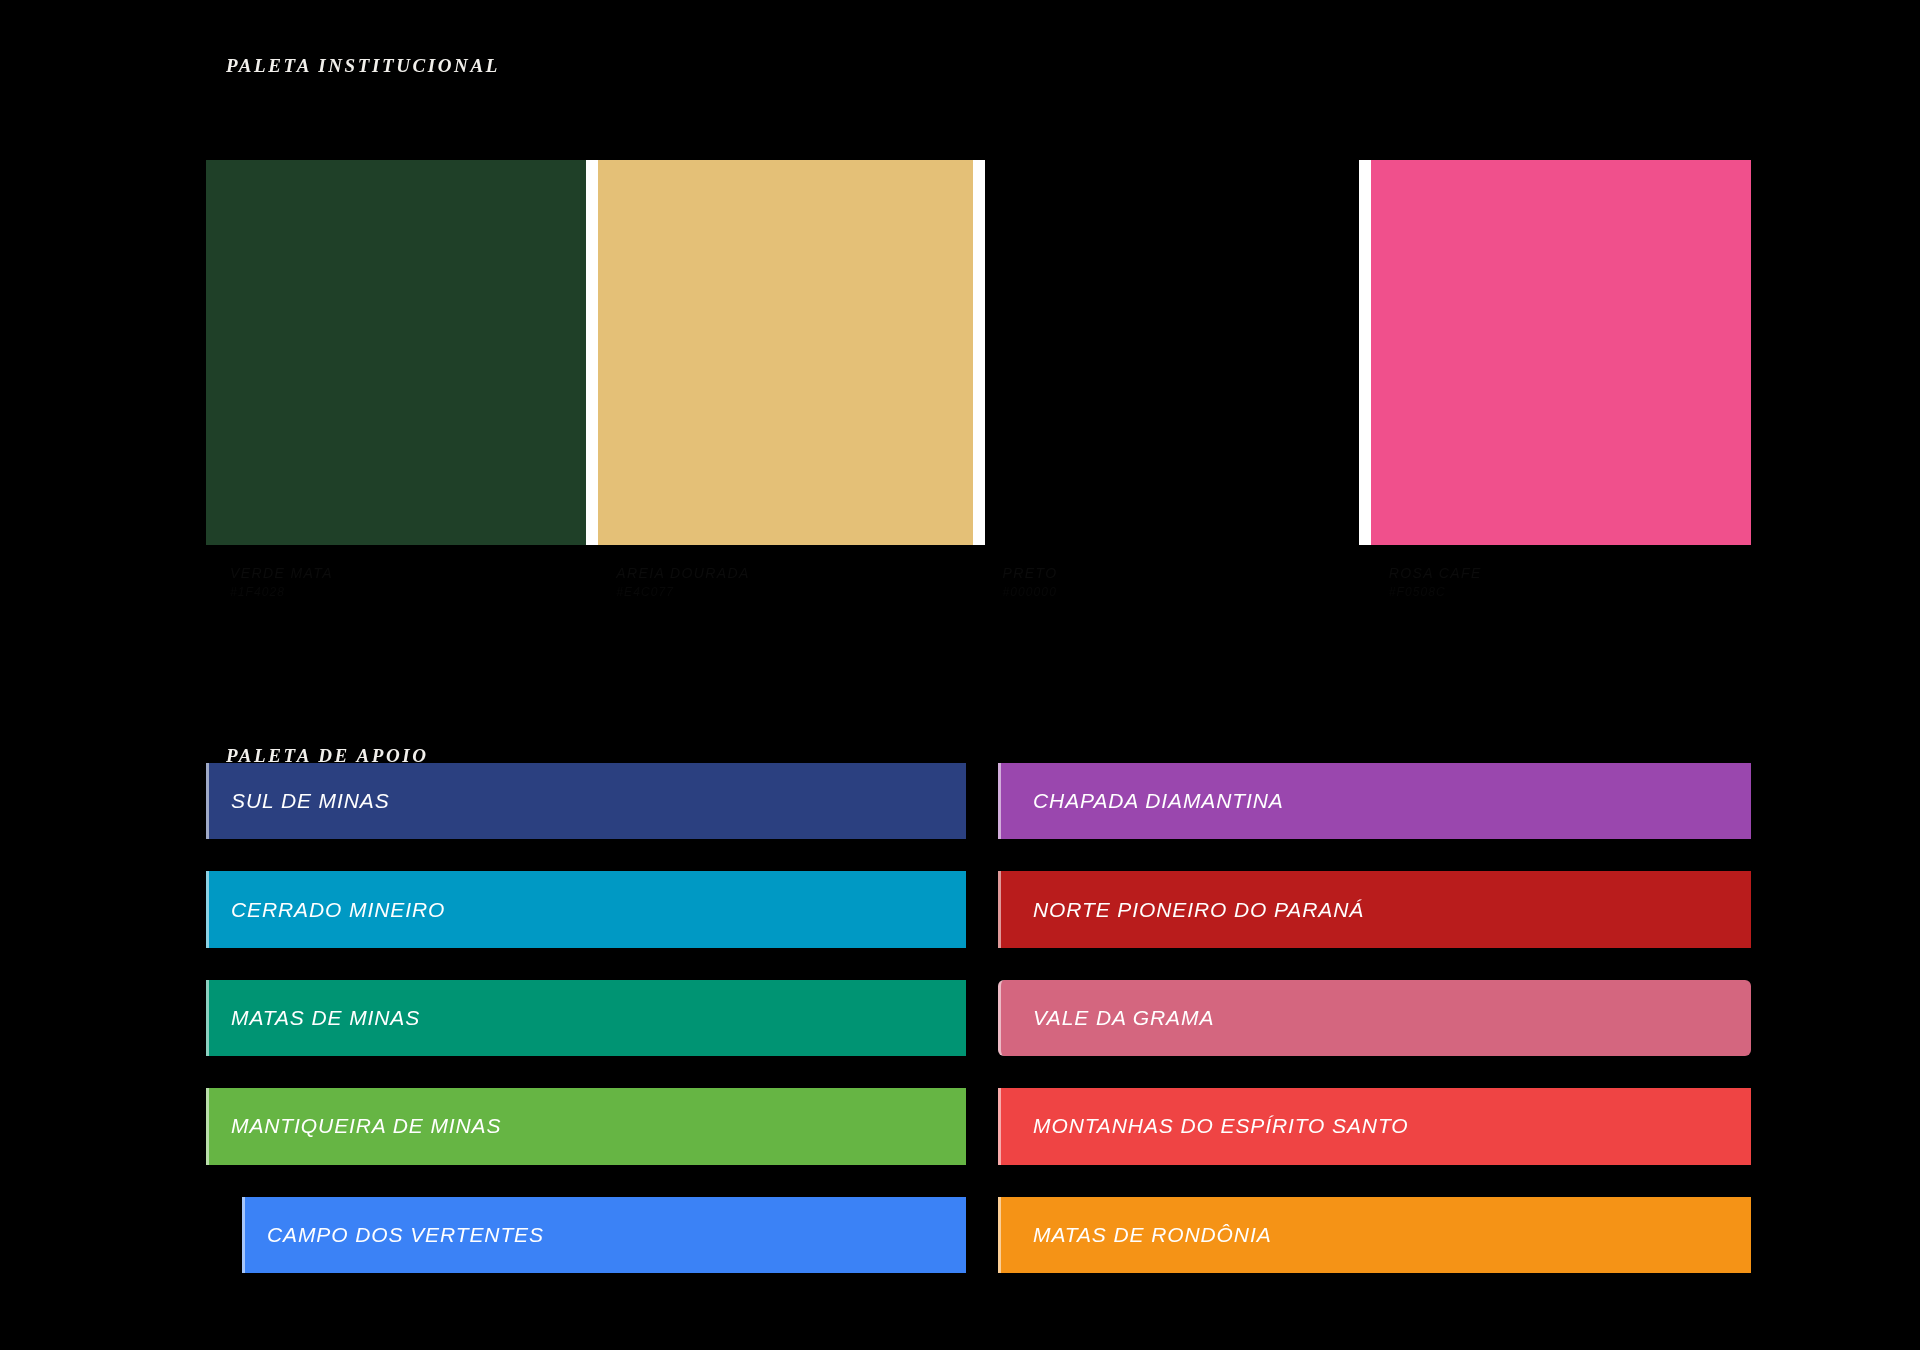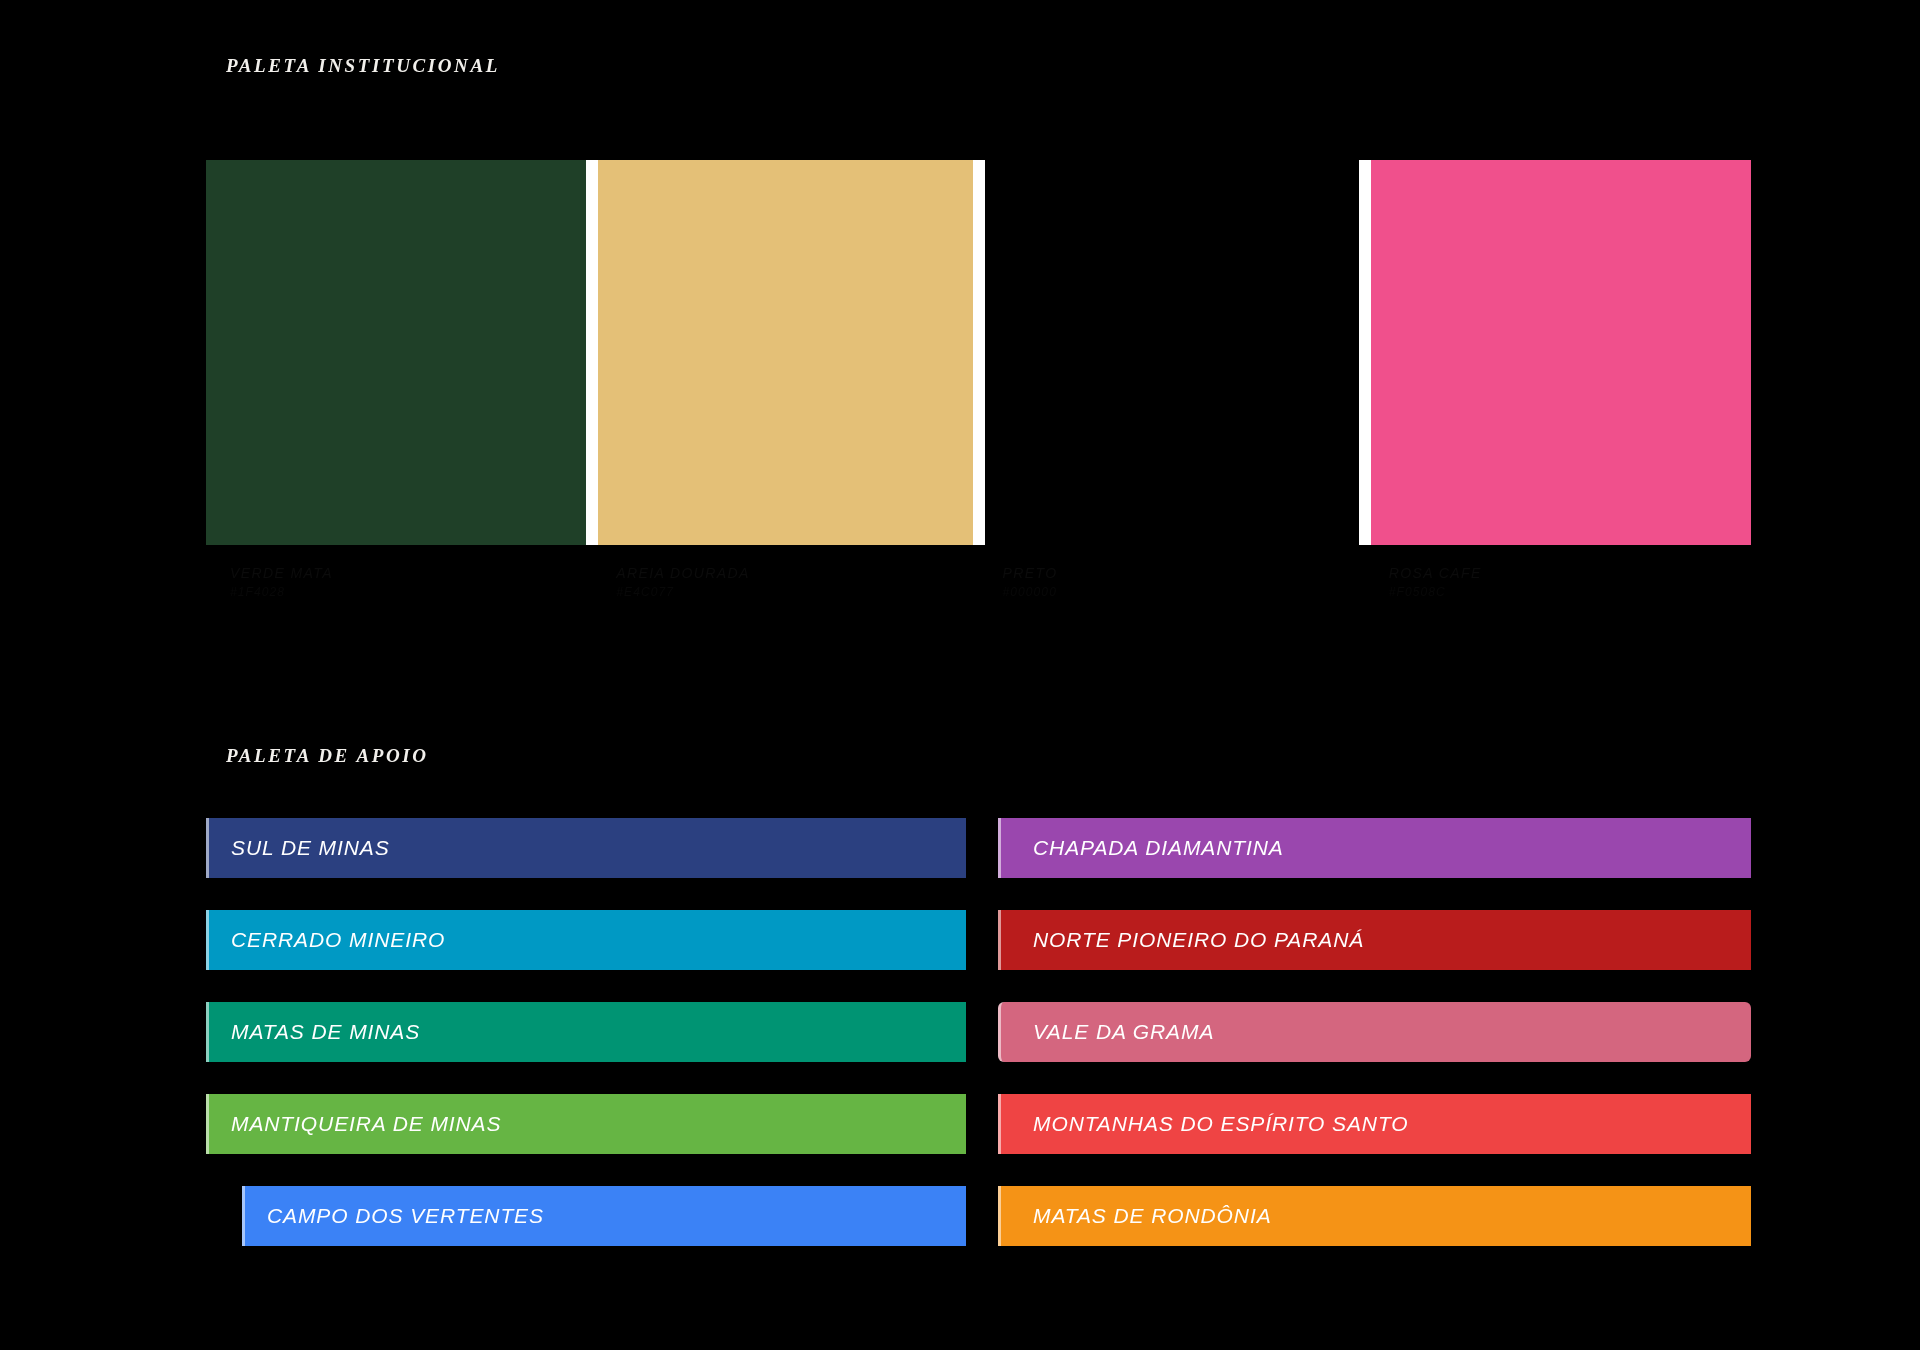--- a/index.html
+++ b/index.html
@@ -91,23 +91,23 @@
     font-size: 12px;
     letter-spacing: 1.1px;
     color: #080808;
     white-space: nowrap;
   }
 
   
   .apoio-grid {
     position: absolute;
     left: 206px;
-    top: 818px;
+    top: 763px;
     width: 1545px;
-    height: 428px;
+    height: 510px;
     display: grid;
     grid-template-columns: 760px 1fr;
     grid-template-rows: repeat(5, 1fr);
     column-gap: 20px;
     row-gap: 8px;
     gap: 32px;
   }
   .apoio-bar {
     position: relative;
     display: flex;

